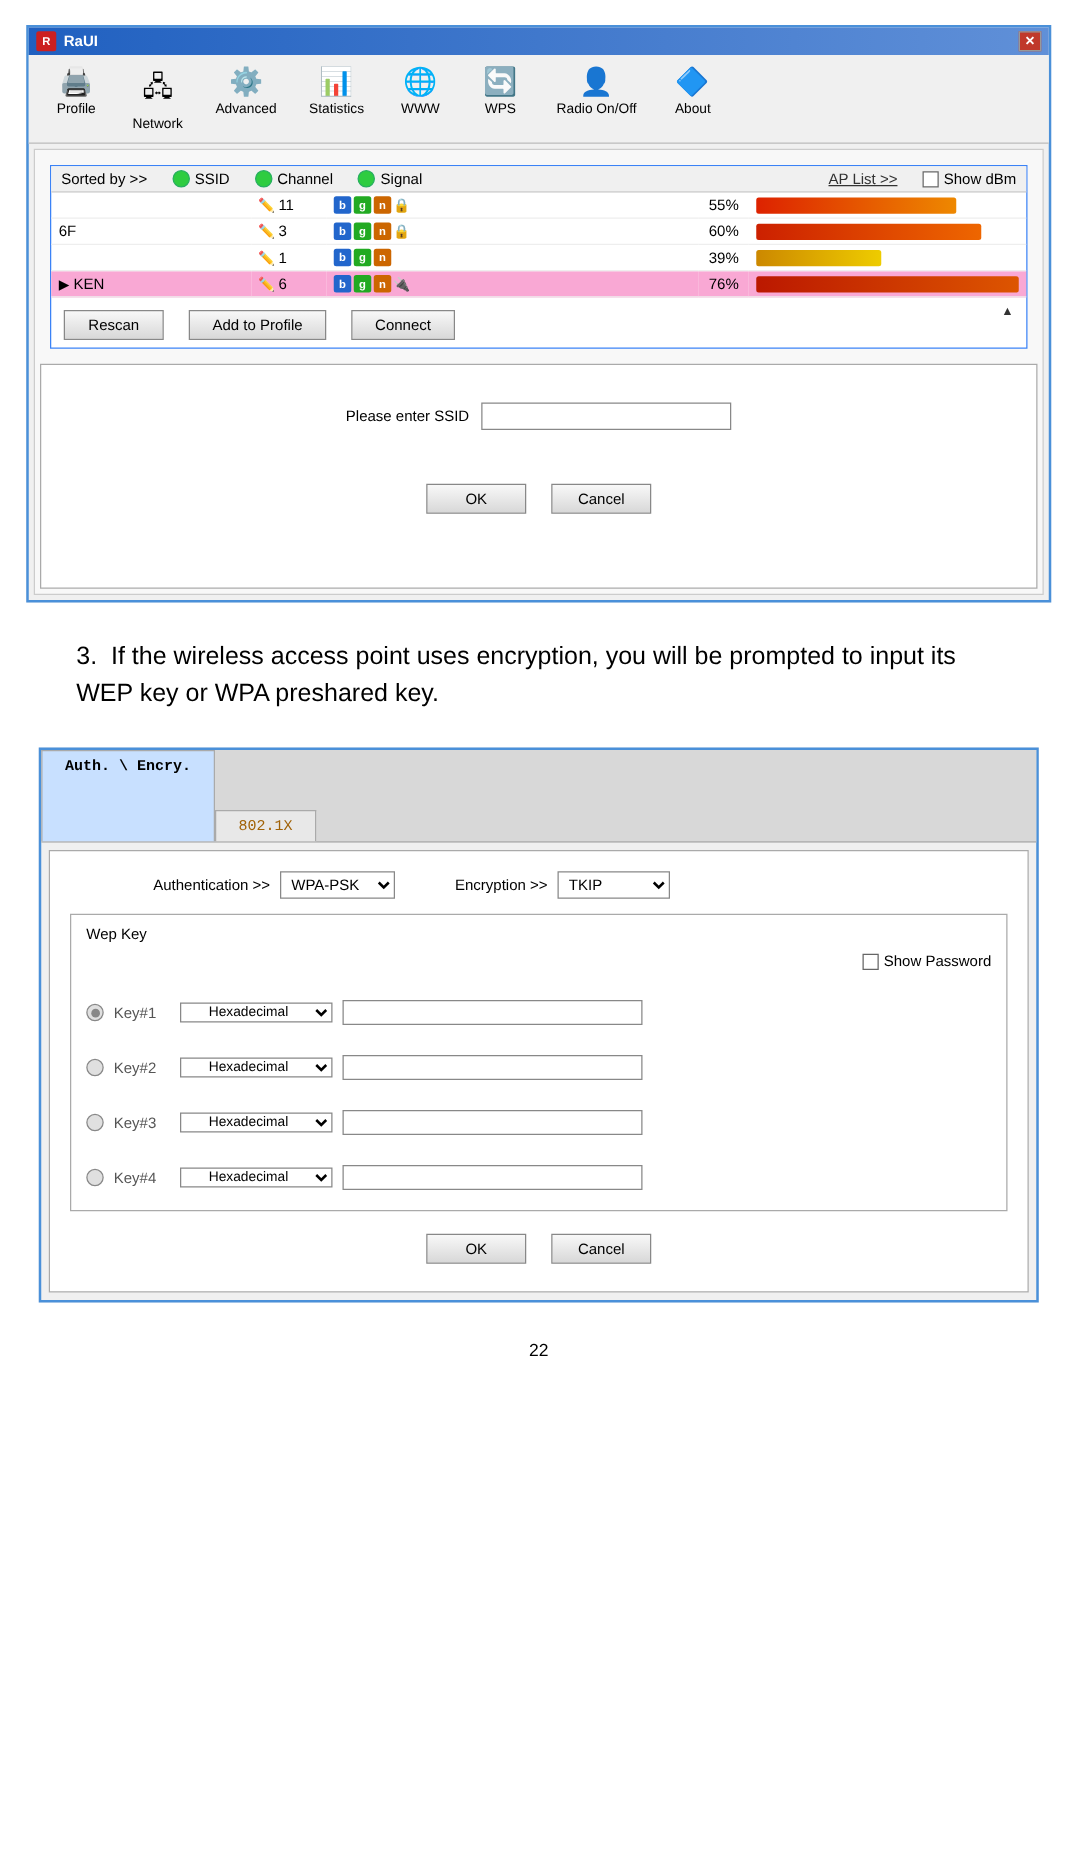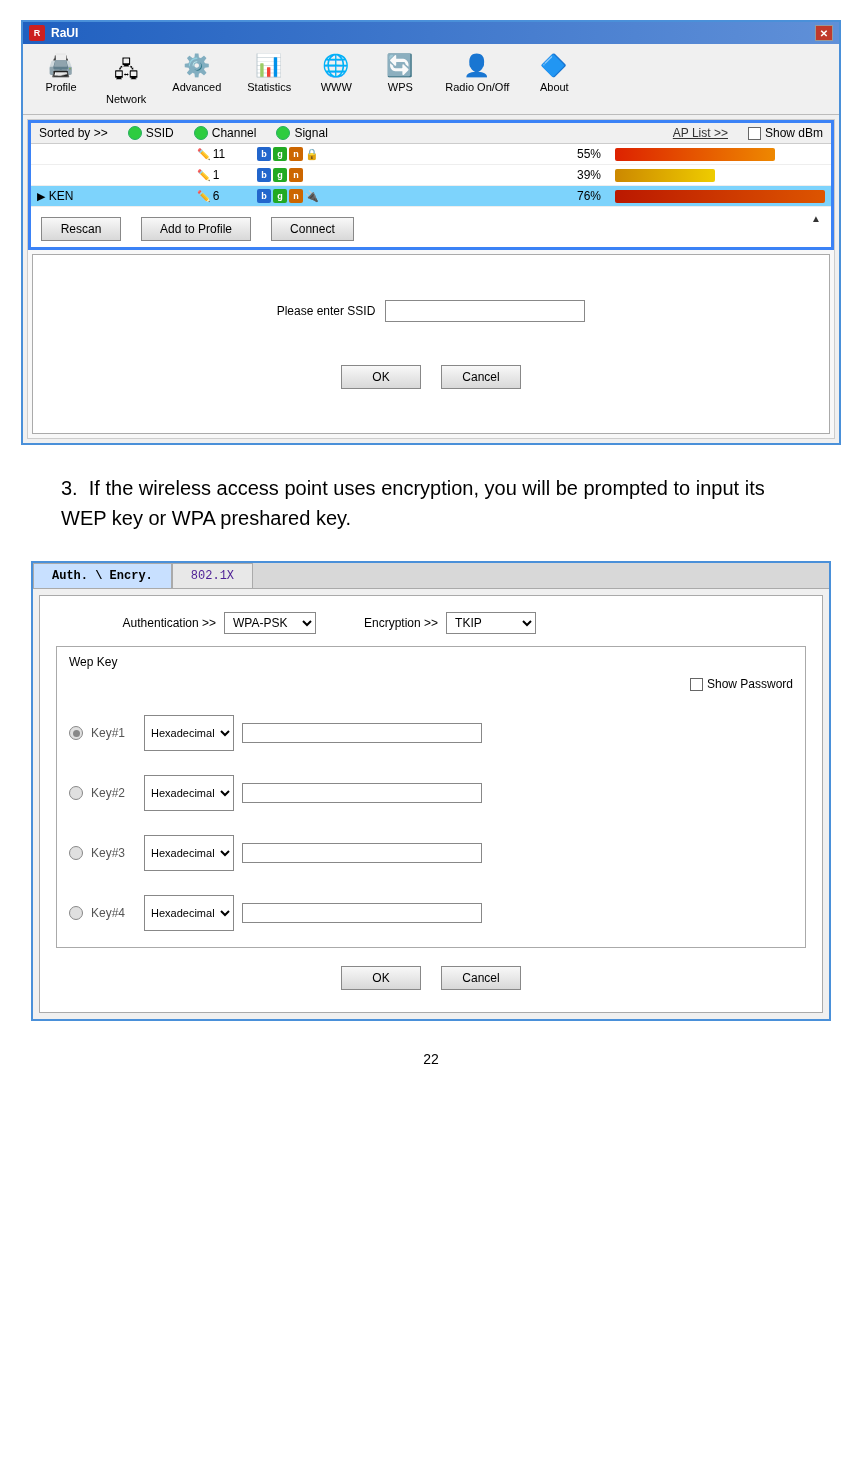--- a/index.html
+++ b/index.html
@@ -77,22 +77,22 @@
     .raui-content {
       background: #f8f8f8;
       padding: 0;
       border: 1px solid #ccc;
       margin: 4px;
     }
 
     
     .ap-section {
       background: white;
-      border: 3px solid #3b82f6;
-      margin: 0;
+      border: 1px solid #3b82f6;
+      margin: 12px;
     }
     .ap-header {
       display: flex;
       align-items: center;
       background: #f0f0f0;
       border-bottom: 1px solid #ccc;
       padding: 3px 8px;
       gap: 20px;
       font-size: 12px;
     }
@@ -121,21 +121,21 @@
     }
 
     
     .ap-table { width: 100%; border-collapse: collapse; }
     .ap-row td {
       padding: 3px 6px;
       font-size: 12px;
       border-bottom: 1px solid #eee;
       vertical-align: middle;
     }
-    .ap-row.selected { background: #7dd3fc; }
+    .ap-row.selected { background: #f9a8d4; }
     .ap-row .ssid-cell { width: 160px; }
     .ap-row .channel-cell { width: 60px; }
     .ap-row .badges { display: flex; gap: 2px; align-items: center; }
     .badge {
       width: 14px; height: 14px; border-radius: 2px;
       display: flex; align-items: center; justify-content: center;
       font-size: 9px; font-weight: bold; color: white;
     }
     .badge-b { background: #2266cc; }
     .badge-g { background: #22aa22; }
@@ -175,21 +175,21 @@
     
     .lower-section {
       background: white;
       border: 1px solid #aaa;
       margin: 4px;
       padding: 30px 20px;
       min-height: 180px;
       display: flex;
       flex-direction: column;
       align-items: center;
-      justify-content: center;
+      justify-content: flex-start;
       gap: 43px;
     }
     .ssid-row {
       display: flex;
       align-items: center;
       gap: 10px;
       font-size: 12px;
     }
     .ssid-input {
       width: 200px;
@@ -232,22 +232,23 @@
       font-size: 12px;
       border: 1px solid #aaa;
       border-bottom: none;
       cursor: pointer;
       background: #c8e0ff;
       color: #000;
       font-weight: bold;
     }
     .auth-tab.inactive {
       background: #e8e8e8;
-      color: #4c1d95;
+      color: #a16207;
       font-weight: normal;
+      margin-top: 48px;
     }
     .auth-content {
       background: white;
       border: 1px solid #aaa;
       margin: 6px;
       padding: 16px;
     }
 
     
     .form-row {
@@ -309,25 +310,25 @@
       display: flex; align-items: center; justify-content: center;
     }
     .wep-radio-dot {
       width: 7px; height: 7px; border-radius: 50%; background: #888;
     }
     .wep-key-label { min-width: 45px; color: #555; }
     .wep-format-wrapper {
       display: flex; align-items: center; gap: 2px;
     }
     .wep-format-select {
-      height: 36px;
+      height: 16px;
       border: 1px solid #888;
       background: white;
       font-size: 11px;
-      padding: 0 2px;
+      padding: 0 18px;
       min-width: 85px;
     }
     .wep-key-input {
       height: 20px;
       width: 240px;
       border: 1px solid #888;
       background: white;
       font-size: 12px;
     }
     .show-pw-row {
@@ -431,20 +432,38 @@
                 <div class="badge badge-n">n</div>
                 <span class="lock-icon">🔒</span>
               </div>
             </td>
             <td class="signal-pct">55%</td>
             <td class="signal-bar-container">
               <div class="signal-bar" style="width:160px; background: linear-gradient(to right, #dd2200, #ee8800);"></div>
             </td>
           </tr>
 
+          <tr class="ap-row">
+            <td class="ssid-cell">6F</td>
+            <td class="channel-cell">
+              <span class="channel-icon">✏️</span>3
+            </td>
+            <td>
+              <div class="badges">
+                <div class="badge badge-b">b</div>
+                <div class="badge badge-g">g</div>
+                <div class="badge badge-n">n</div>
+                <span class="lock-icon">🔒</span>
+              </div>
+            </td>
+            <td class="signal-pct">60%</td>
+            <td class="signal-bar-container">
+              <div class="signal-bar" style="width:180px; background: linear-gradient(to right, #cc2000, #ee6600);"></div>
+            </td>
+          </tr>
 
           <tr class="ap-row">
             <td class="ssid-cell">&nbsp;</td>
             <td class="channel-cell">
               <span class="channel-icon">✏️</span>1
             </td>
             <td>
               <div class="badges">
                 <div class="badge badge-b">b</div>
                 <div class="badge badge-g">g</div>

